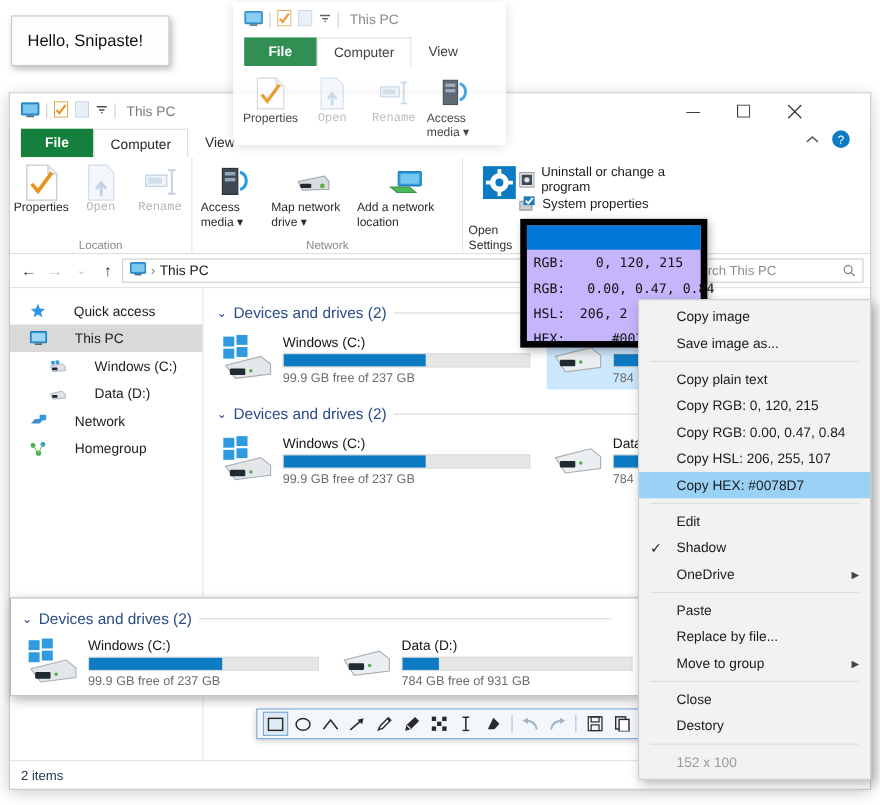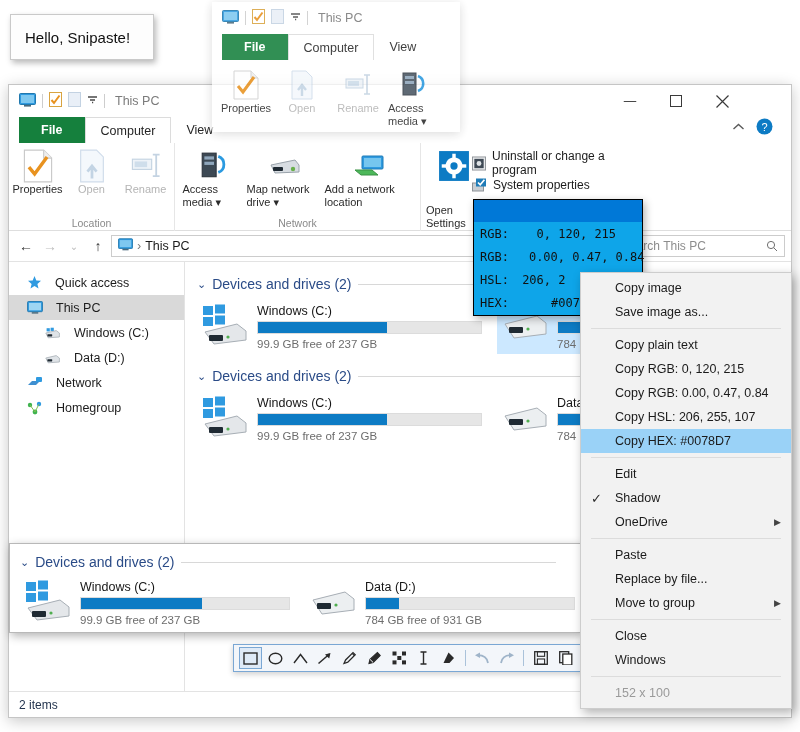--- a/index.html
+++ b/index.html
@@ -45,21 +45,21 @@
     z-index:30; opacity:.88;
   }
   #ghost-window .ribbon-row {
     display:flex; padding:6px 8px 0 8px; gap:4px; align-items:flex-start;
   }
   .rbtn {
     width:52px; display:flex; flex-direction:column; align-items:center;
     font-size:11px; color:#2b2b2b; text-align:left; line-height:1.15;
     padding-top:2px;
   }
-  .rbtn.disabled { color:#b4b4b4; }
+  .rbtn.disabled { color:#b4b4b4;font-family:Liberation Mono, monospace; }
   .rbtn .glyph { height:34px; display:flex; align-items:center; justify-content:center; }
 
   
   #main-window {
     left:8px; top:84px; width:784px; height:634px;
     border:1px solid #c5c5c5; box-shadow:0 3px 14px rgba(0,0,0,.22);
     z-index:10; display:flex; flex-direction:column;
   }
   #main-window .win-titlebar { position:relative; }
   .wctl { position:absolute; top:0; height:32px; width:46px;
@@ -78,21 +78,21 @@
             justify-content:center; color:#333; font-size:14px; }
   .navbtn.dim { color:#bdbdbd; }
   .crumbbox { flex:1; height:22px; border:1px solid #cccccc; background:#fff;
               display:flex; align-items:center; padding:0 6px; gap:4px; font-size:12.5px; }
   .searchbox { width:170px; height:22px; border:1px solid #cccccc; background:#fff;
                margin-left:4px; display:flex; align-items:center;
                padding:0 6px; font-size:12px; color:#8d8d8d; justify-content:space-between; }
   .body-area { flex:1; display:flex; border-top:1px solid #e3e3e3; overflow:hidden; }
   .navpane { width:176px; background:#ffffff; border-right:1px solid #e3e3e3;
              padding-top:8px; }
-  .navitem { height:25px; display:flex; align-items:center; gap:13px;
+  .navitem { height:25px; display:flex; align-items:center; gap:25px;
              padding-left:18px; font-size:12.5px; color:#1d1d1d; }
   .navitem.sel { background:#d9d9d9; }
   .navitem.child { padding-left:36px; }
   .content { flex:1; position:relative; padding:10px 0 0 12px; overflow:hidden; }
   .grouphdr { display:flex; align-items:center; gap:6px; color:#2a4b87;
               font-size:14px; margin:4px 0 8px 0; }
   .grouphdr .line { flex:1; height:1px; background:#d8d8d8; margin-right:24px; }
   .drives { display:flex; gap:10px; margin-bottom:14px; }
   .drive { display:flex; gap:8px; width:290px; padding:4px; align-items:flex-start; }
   .drive.sel { background:#cce8ff; }
@@ -118,21 +118,21 @@
   }
   .tool { width:24px; height:22px; display:flex; align-items:center;
           justify-content:center; color:#2a2a2a; }
   .tool.dim { color:#9fb4c9; }
   .tool.sel { border:1px solid #7aa7d4; background:#dfeaf7; }
   .tsep { width:1px; height:16px; background:#aac2da; margin:0 3px; }
 
   
   #color-hud {
     position:absolute; left:473px; top:199px; width:170px; height:117px;
-    background:#0ea5e9; border:1px solid #000000;
+    background:#c4b5fd; border:6px solid #000000;
     box-shadow:2px 3px 8px rgba(0,0,0,.3); z-index:50;
     font-family:"DejaVu Sans Mono", monospace; font-size:12px;
   }
   #color-swatch { height:22px; }
   .hud-row { height:23px; display:flex; align-items:center;
              padding:0 6px; white-space:pre; color:#111; }
 
   
   #shortcut-list { position:absolute; left:472px; top:152px; width:170px;
                    z-index:20; font-size:12px; color:#1b1b1b; }
@@ -776,19 +776,19 @@
     </div>
   <div class="mi">
     <span>Move to group</span>
     <span class="arrow">▶</span>
   </div>
   <div class="msep"></div>
   <div class="mi">
       <span>Close</span>
     </div>
   <div class="mi">
-      <span>Windows</span>
+      <span>Destory</span>
     </div>
   <div class="msep"></div>
   <div class="mi dis">
       <span>152 x 100</span>
     </div>
 </div>
 
 </body></html>

